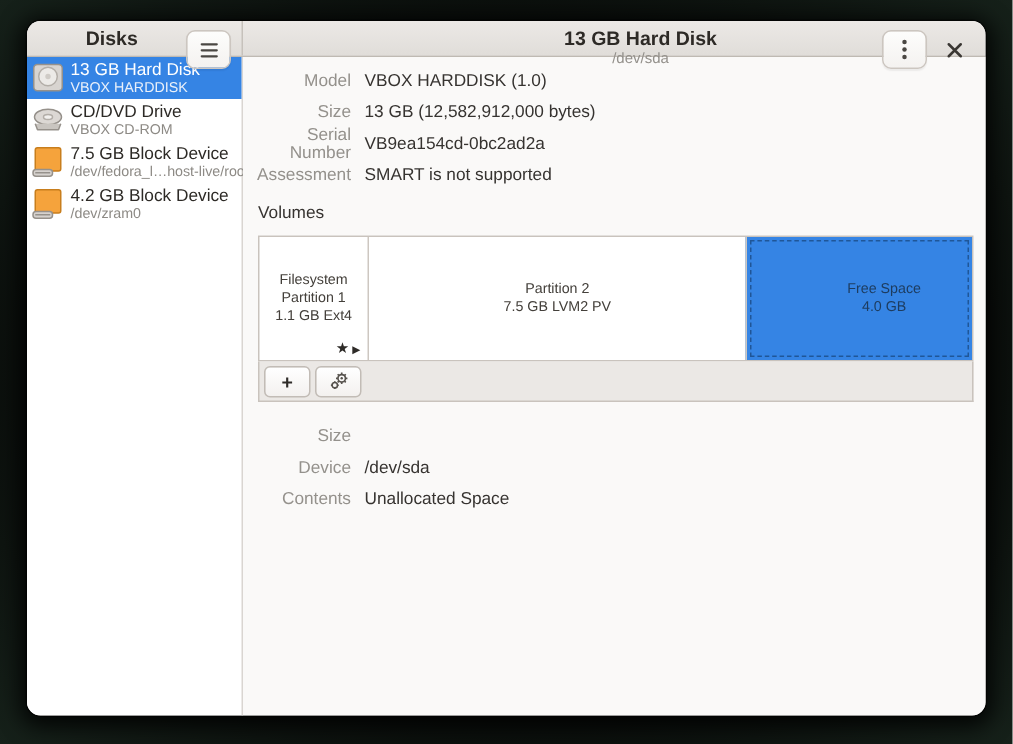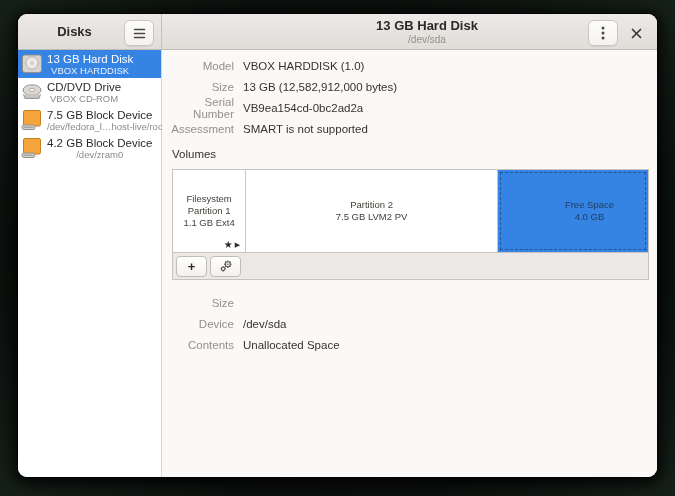--- a/index.html
+++ b/index.html
@@ -10,21 +10,21 @@
     position:relative; overflow:hidden;
   }
   .window {
     position:absolute; left:18px; top:14px; width:639px; height:463px;
     border-radius:9px; overflow:hidden; background:#faf9f8;
     box-shadow:0 3px 14px 4px rgba(0,0,0,0.85), 0 0 0 1px rgba(0,0,0,0.55);
     display:flex; flex-direction:column;
   }
   
   .titlebar {
-    height:36px; flex:none; display:flex;
+    height:24px; flex:none; display:flex;
     background:linear-gradient(#ece9e6,#e0ddd9);
     border-bottom:1px solid #bfbab3;
     gap:35px;
   }
   .tb-side { width:144px; flex:none; position:relative; display:flex; align-items:center; border-right:1px solid #c6c1bb; }
   .app-title { position:absolute; left:14px; right:44px; text-align:center; font-size:13px; font-weight:bold; color:#2d2a26; }
   .hb-btn {
     width:30px; height:26px; border-radius:6px; border:1px solid #ccc6c0;
     background:linear-gradient(#fdfdfc,#f4f2f0);
     display:flex; align-items:center; justify-content:center; cursor:pointer;
@@ -41,21 +41,21 @@
     background:transparent; border:0; display:flex; align-items:center; justify-content:center; cursor:pointer;
   }
   
   .win-body { flex:1; display:flex; min-height:0; }
   .sidebar { width:144px; flex:none; background:#ffffff; border-right:1px solid #d9d5d1; }
   .side-item { height:28px; display:flex; align-items:center; padding:0 3px; gap:4px; cursor:pointer; }
   .side-item.selected { background:#3584e4; }
   .si-icon { width:22px; height:22px; flex:none; }
   .si-text { min-width:0; }
   .si-title { font-size:11.5px; color:#2d2a26; line-height:13px; white-space:nowrap; }
-  .si-sub { font-size:9.5px; color:#8d8a85; line-height:10px; white-space:nowrap;text-align:center; }
+  .si-sub { font-size:9.5px; color:#8d8a85; line-height:10px; white-space:nowrap; }
   .side-item.selected .si-title { color:#ffffff; }
   .side-item.selected .si-sub { color:#e9f0fa; }
   
   .content { flex:1; padding:5px 10px 0 2px; background:#faf9f8; }
   .info-row { display:flex; height:21px; align-items:center; }
   .info-label { width:70px; flex:none; text-align:right; font-size:11.5px; color:#94918c; margin-right:9px; }
   .info-value { font-size:11.5px; color:#363330; }
   .volumes-heading { margin:9px 0 0 8px; font-size:11.5px; font-weight:normal; color:#363330; height:17px; }
   .volumes-box {
     margin-left:8px; margin-top:4px; width:477px; height:84px;

